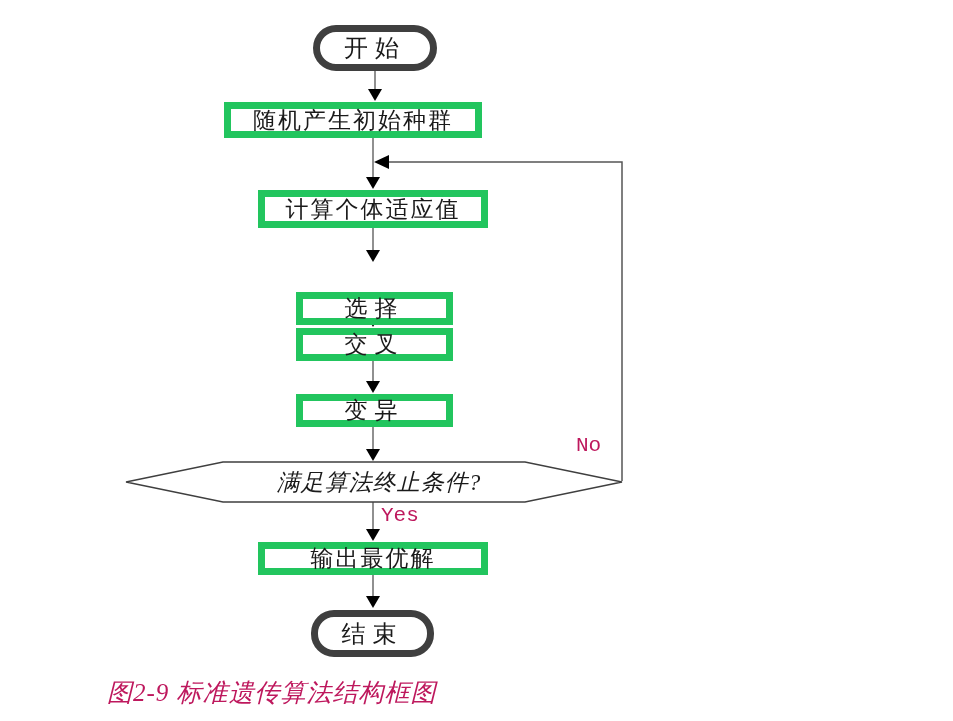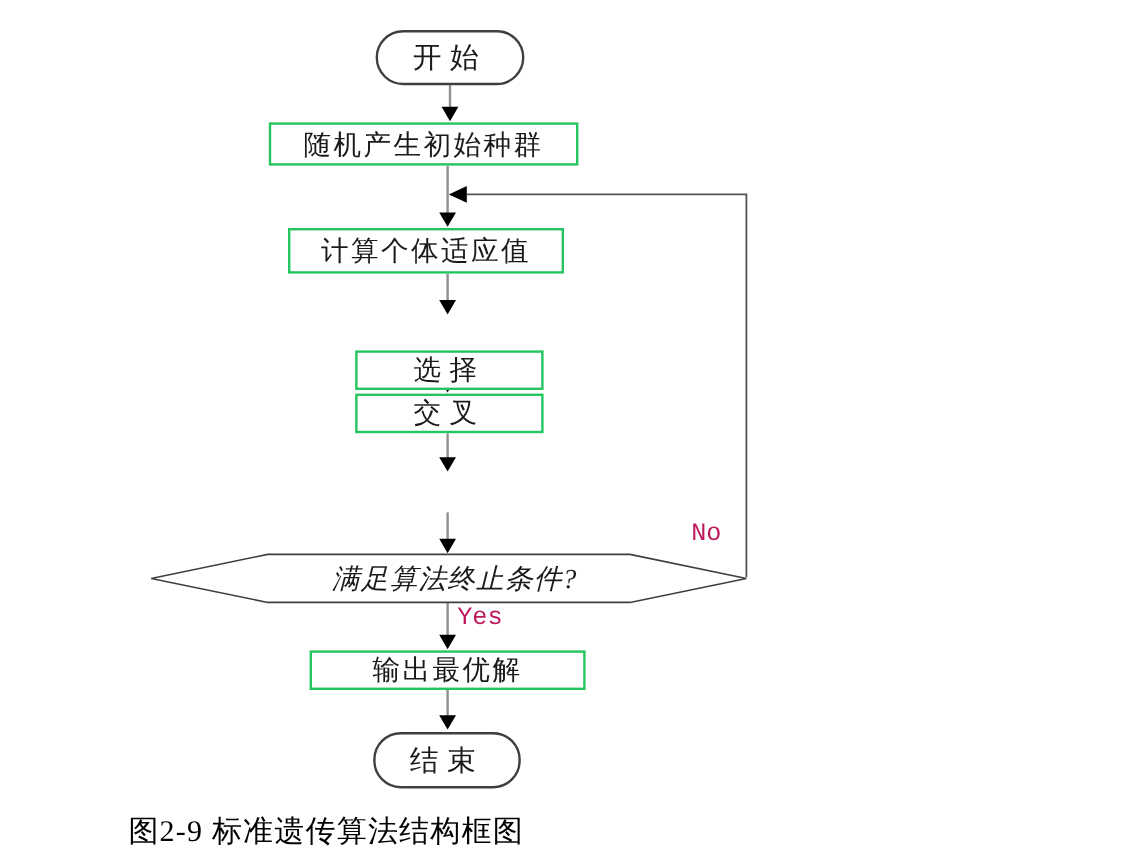--- a/index.html
+++ b/index.html
@@ -21,21 +21,21 @@
     left: 0; top: 0;
     width: 953px; height: 721px;
   }
   .node {
     position: absolute;
     box-sizing: border-box;
     display: flex;
     align-items: center;
     justify-content: center;
     background: #ffffff;
-    border: 2px solid #22c55e;
+    border: 7px solid #22c55e;
     font-size: 23px;
     letter-spacing: 2px;
     white-space: nowrap;
   }
   .terminator {
     border-radius: 23px;
     border-color: #3f3f3f;
     font-size: 24px;
     letter-spacing: 7px;
   }
@@ -60,22 +60,23 @@
     font-size: 21px;
     color: #be185d;
     white-space: nowrap;
   }
   .caption {
     position: absolute;
     left: 107px;
     top: 676px;
     font-size: 25px;
     letter-spacing: 1px;
-    color: #000000;
+    color: #be185d;
     white-space: nowrap;
+    font-style: italic;
   }
 </style>
 </head>
 <body>
 
 <div id="canvas">
 
   <svg id="connector-layer" viewBox="0 0 953 721" xmlns="http://www.w3.org/2000/svg" aria-hidden="true">
 
     <g stroke="#909090" stroke-width="2">
@@ -108,32 +109,35 @@
   </svg>
 
   <div class="node terminator" style="left:313px; top:25px; width:124px; height:46px;">
     <span>开始</span>
   </div>
 
   <div class="node" style="left:224px; top:102px; width:258px; height:36px;">
     <span>随机产生初始种群</span>
   </div>
 
-  <div class="node" style="left:240px; top:190px; width:230px; height:38px;">
+  <div class="node" style="left:258px; top:190px; width:230px; height:38px;">
     <span>计算个体适应值</span>
   </div>
 
   <div class="node two-char" style="left:296px; top:263px; width:157px; height:33px;margin-top:29px;">
     <span>选择</span>
   </div>
 
   <div class="node two-char" style="left:296px; top:328px; width:157px; height:33px;font-family:Liberation Mono, monospace;">
     <span>交叉</span>
   </div>
 
+  <div class="node two-char" style="left:296px; top:394px; width:157px; height:33px;">
+    <span>变异</span>
+  </div>
 
   <div class="decision-label" style="left:136px; top:463px; width:486px; height:38px;font-style:italic;">
     <span>满足算法终止条件?</span>
   </div>
 
   <div class="node" style="left:258px; top:542px; width:230px; height:33px;">
     <span>输出最优解</span>
   </div>
 
   <div class="node terminator" style="left:311px; top:610px; width:123px; height:47px;">

